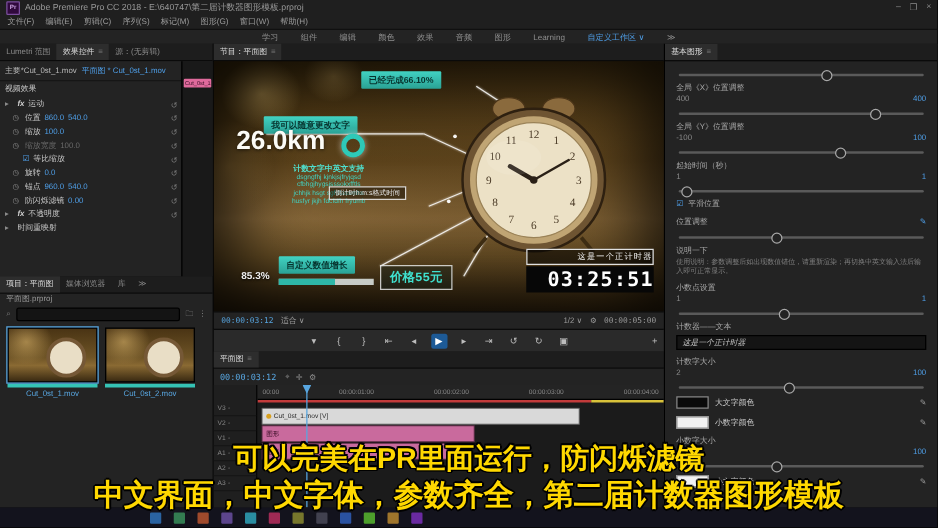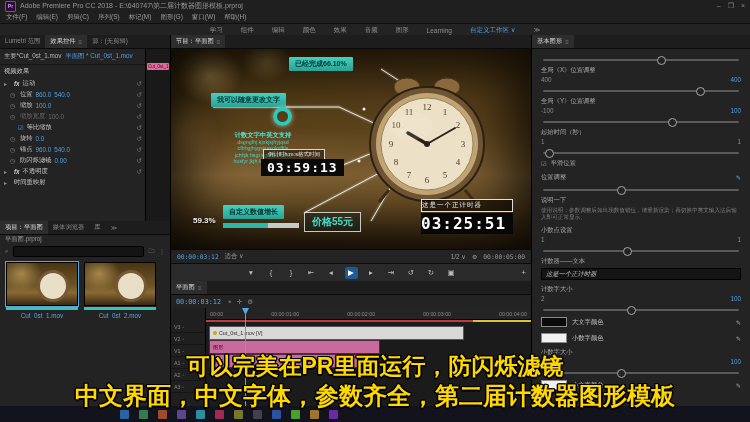--- a/index.html
+++ b/index.html
@@ -50,21 +50,21 @@
   .km{position:absolute;color:#fbfbf6;font-size:21px;font-weight:bold;letter-spacing:0;text-shadow:0 1px 3px rgba(0,0,0,.6);}
   .ring{position:absolute;width:11px;height:11px;border:4px solid #2ec9b8;border-radius:50%;box-shadow:0 0 5px rgba(255,255,255,.55);}
   .cy-title{position:absolute;color:#4fe0cf;font-size:6.3px;font-weight:bold;text-align:center;width:132px;}
   .cy-lines{position:absolute;color:#43d2c1;font-size:5.3px;line-height:6.4px;text-align:center;width:132px;}
   .tag-outline{position:absolute;border:1px solid rgba(255,255,255,.8);background:rgba(0,0,0,.4);color:#e8e8e8;font-size:5.5px;padding:1px 4px;white-space:nowrap;}
   .digi{position:absolute;background:#0a0a0a;color:#fff;font-weight:bold;letter-spacing:1px;text-align:center;}
   .pct{position:absolute;color:#efefef;font-size:8px;font-weight:bold;text-shadow:0 1px 2px #000;}
   .pbar{position:absolute;height:5px;background:rgba(225,232,230,.85);}
   .pbar>i{display:block;height:100%;background:#2eb7a8;}
   .price{position:absolute;border:1px solid rgba(255,255,255,.75);background:rgba(10,30,30,.35);color:#3fe0cf;font-size:10px;font-weight:bold;padding:2px 7px;white-space:nowrap;}
-  .cu-box{position:absolute;width:92px;text-align:left;}
+  .cu-box{position:absolute;width:102px;text-align:right;}
   .cu-label{border:1px solid #e0e0e0;background:rgba(0,0,0,.55);color:#ededed;font-size:6.5px;padding:1px 0;letter-spacing:1px;}
   .cu-value{background:#070707;color:#fff;font-size:16px;font-weight:bold;letter-spacing:1px;margin-top:1px;padding:1px 0;}
   .pm-info{height:13px;background:#232323;border-top:1px solid #0a0a0a;display:flex;align-items:center;gap:6px;padding:0 6px;font-size:6.3px;color:#9a9a9a;flex:none;}
   .tc-blue{color:#58a6e0;}
   .pm-transport{height:17px;background:#2a2a2a;border-top:1px solid #0a0a0a;display:flex;align-items:center;justify-content:center;gap:7px;font-size:7.5px;color:#bdbdbd;position:relative;flex:none;}
   .tbtn{width:13px;height:12px;display:flex;align-items:center;justify-content:center;border-radius:2px;}
   .tbtn.play{background:#1d5a96;color:#fff;}
   .tplus{position:absolute;right:5px;color:#bdbdbd;}
   
   .tl{flex:1;background:#232323;display:flex;flex-direction:column;min-height:0;}
@@ -327,36 +327,36 @@
           <text x="42" y="41">11</text>
         </g>
         <line x1="60" y1="70" x2="41" y2="59" stroke="#2a2016" stroke-width="3.5" stroke-linecap="round"></line>
         <line x1="60" y1="70" x2="88" y2="54" stroke="#2a2016" stroke-width="2" stroke-linecap="round"></line>
         <circle cx="60" cy="70" r="3" fill="#2a2016"></circle>
         <ellipse cx="44" cy="52" rx="22" ry="14" fill="#ffffff" fill-opacity="0.10"></ellipse>
       </svg>
 
       <div class="banner" style="left:118px;top:8px;">已经完成66.10%</div>
       <div class="banner" style="left:40px;top:44px;">我可以随意更改文字</div>
+      <div class="km" style="left:18px;top:52px;">26.0km</div>
       <div class="ring" style="left:102px;top:58px;"></div>
       <div class="cy-title" style="left:26px;top:82px;">计数文字中英文支持</div>
       <div class="cy-lines" style="left:26px;top:90px;">
         <div>dsgngfhj  kjnkjsjfryjqsd</div>
         <div>cfbhgjhygsjsssokxfftls</div>
         <div>jchhjk hsgt sgfdfassmhs</div>
         <div>husfyr jkjh fdcfdfh fryumb</div>
       </div>
       <div class="tag-outline" style="left:92px;top:100px;">倒计时h:m:s格式时间</div>
-      <div class="digi mono" style="left:90px;top:110px;font-size:13px;padding:1px 6px;">03:59:13</div>
       <div class="banner" style="left:52px;top:156px;">自定义数值增长</div>
-      <div class="pct" style="left:22px;top:167px;">59.3%</div>
+      <div class="pct" style="left:22px;top:167px;">85.3%</div>
       <div class="pbar" style="left:52px;top:174px;width:76px;">
           <i style="width:59%;"></i>
         </div>
-      <div class="price" style="left:133px;top:163px;">价格55元</div>
+      <div class="price" style="left:133px;top:163px;font-family:Liberation Mono, monospace;">价格55元</div>
       <div class="cu-box" style="left:250px;top:150px;">
         <div class="cu-label">这是一个正计时器</div>
         <div class="cu-value mono">03:25:51</div>
       </div>
     </div>
 
     <div class="pm-info">
       <span class="tc-blue mono">00:00:03:12</span>
       <span><span>适合</span> <span>∨</span></span>
       <span style="margin-left:auto;"><span>1/2</span> <span>∨</span></span>

